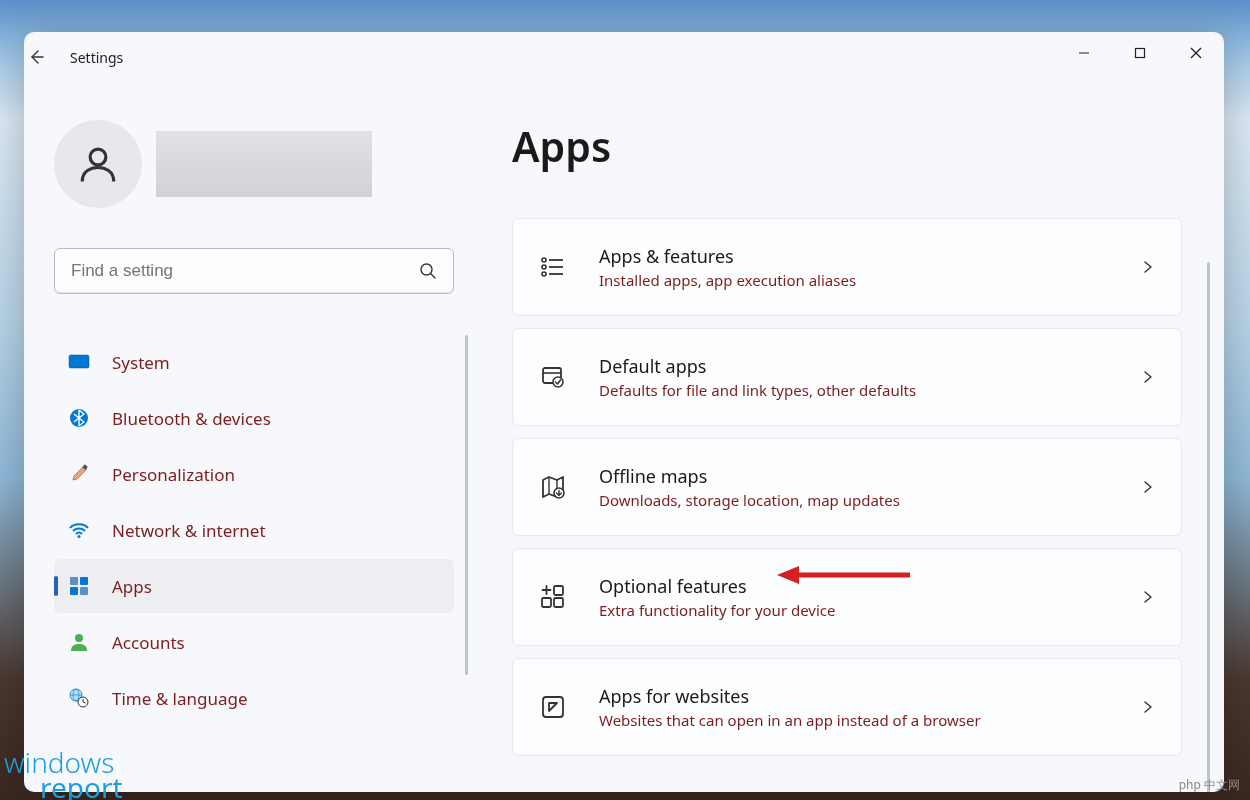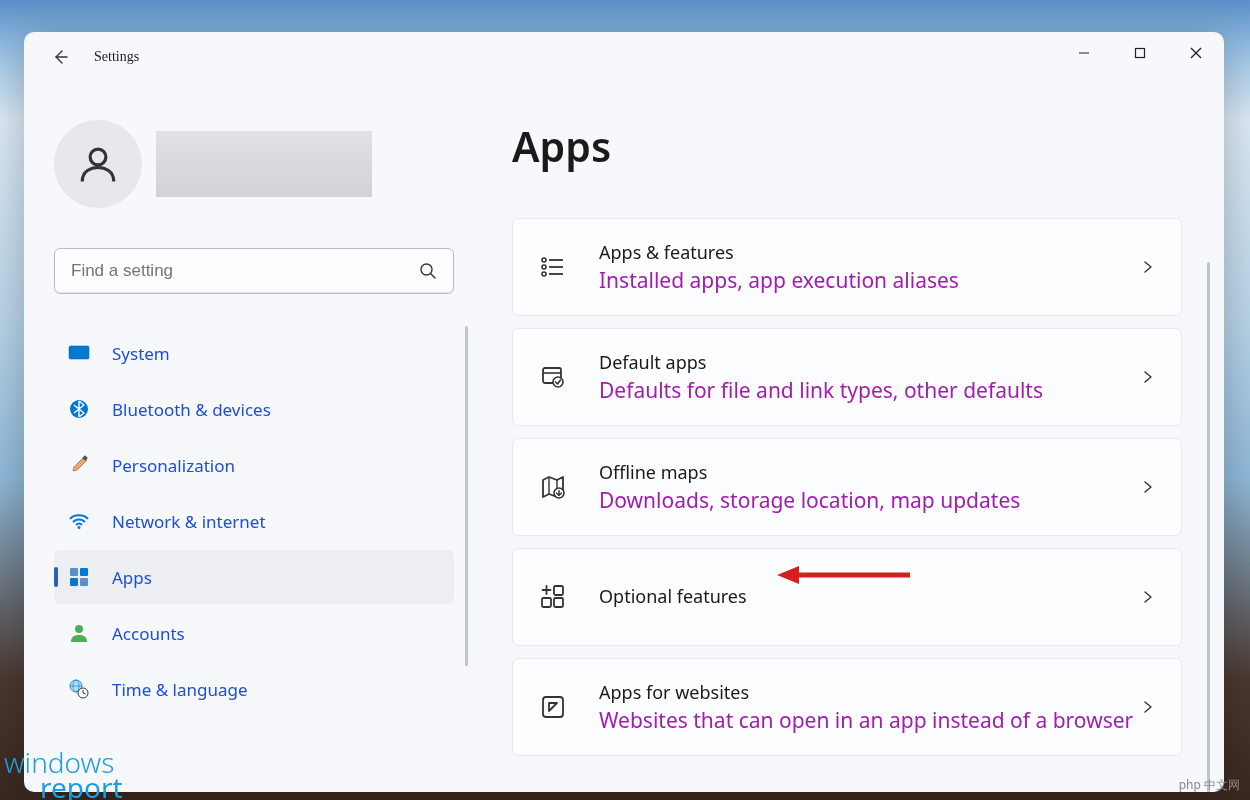--- a/index.html
+++ b/index.html
@@ -18,23 +18,21 @@
     border-radius: 10px;
     box-shadow: 0 8px 40px rgba(0,0,0,0.25);
     display: flex;
     flex-direction: column;
     overflow: hidden;
   }
   .titlebar {
     height: 50px;
     display: flex;
     align-items: center;
-    padding-left: 24px;
-    position: relative;
-    font-family: Liberation Serif, serif;
+    position: relative;
   }
   .back-btn {
     width: 24px; height: 24px;
     display: flex; align-items: center; justify-content: center;
     margin-right: 22px;
     cursor: pointer;
   }
   .back-btn svg { width: 16px; height: 16px; }
   .title {
     font-size: 14px; color: #222;
@@ -76,21 +74,21 @@
     width: 216px; height: 66px;
     background: linear-gradient(180deg, #e0e2e6 0%, #d0d2d6 100%);
   }
   .search {
     height: 46px;
     border: 1px solid #b8bcc4;
     border-radius: 6px;
     background: #fdfdfe;
     display: flex; align-items: center;
     padding: 0 16px;
-    margin-bottom: 32px;
+    margin-bottom: 41px;
     position: relative;
     box-shadow: inset 0 -1px 0 rgba(0,0,0,0.1);
   }
   .search input {
     flex: 1; border: none; outline: none;
     font-size: 17px; color: #666;
     background: transparent;
   }
   .search-icon {
     width: 18px; height: 18px;
@@ -118,21 +116,21 @@
     width: 3.5px;
     background: #2563b5;
     border-radius: 2px;
   }
   .nav-icon {
     width: 22px; height: 22px;
     margin-right: 22px;
     display: flex; align-items: center; justify-content: center;
   }
   .nav-label {
-    font-size: 17px; color: #1d4ed8;
+    font-size: 17px; color: #7f1d1d;
   }
   .nav-scroll {
     position: absolute;
     right: -14px; top: 0;
     width: 3px; height: 340px;
     background: #c0c4cc;
     border-radius: 2px;
   }
   .main {
     flex: 1;
@@ -162,21 +160,21 @@
     width: 28px; height: 28px;
     margin-right: 32px;
     display: flex; align-items: center; justify-content: center;
   }
   .card-text { flex: 1; }
   .card-title {
     font-size: 18px; color: #1a1a1a; font-weight: 400;
     margin-bottom: 2px;
   }
   .card-desc {
-    font-size: 21px; color: #a21caf;
+    font-size: 15px; color: #7f1d1d;
   }
   .chev {
     width: 14px; height: 14px;
   }
   .main-scroll {
     position: absolute;
     right: 14px; top: 180px;
     width: 3px; height: 540px;
     background: #c0c4cc;
     border-radius: 2px;
@@ -404,20 +402,21 @@
             <svg viewBox="0 0 28 28">
                 <rect x="3" y="15" width="9" height="9" rx="1.5" stroke="#333" stroke-width="1.8" fill="none"></rect>
                 <rect x="15" y="15" width="9" height="9" rx="1.5" stroke="#333" stroke-width="1.8" fill="none"></rect>
                 <rect x="15" y="3" width="9" height="9" rx="1.5" stroke="#333" stroke-width="1.8" fill="none"></rect>
                 <line x1="7.5" y1="3" x2="7.5" y2="11" stroke="#333" stroke-width="1.8" stroke-linecap="round"></line>
                 <line x1="3.5" y1="7" x2="11.5" y2="7" stroke="#333" stroke-width="1.8" stroke-linecap="round"></line>
               </svg>
           </span>
           <div class="card-text">
             <div class="card-title">Optional features</div>
+            <div class="card-desc">Extra functionality for your device</div>
           </div>
           <svg class="chev" viewBox="0 0 14 14">
               <path d="M4 2 L10 7 L4 12" stroke="#333" stroke-width="1.4" fill="none" stroke-linecap="round" stroke-linejoin="round"></path>
             </svg>
         </div>
 
         <div class="card">
           <span class="card-icon">
             <svg viewBox="0 0 28 28">
                 <rect x="4" y="4" width="20" height="20" rx="3" stroke="#333" stroke-width="1.8" fill="none"></rect>

